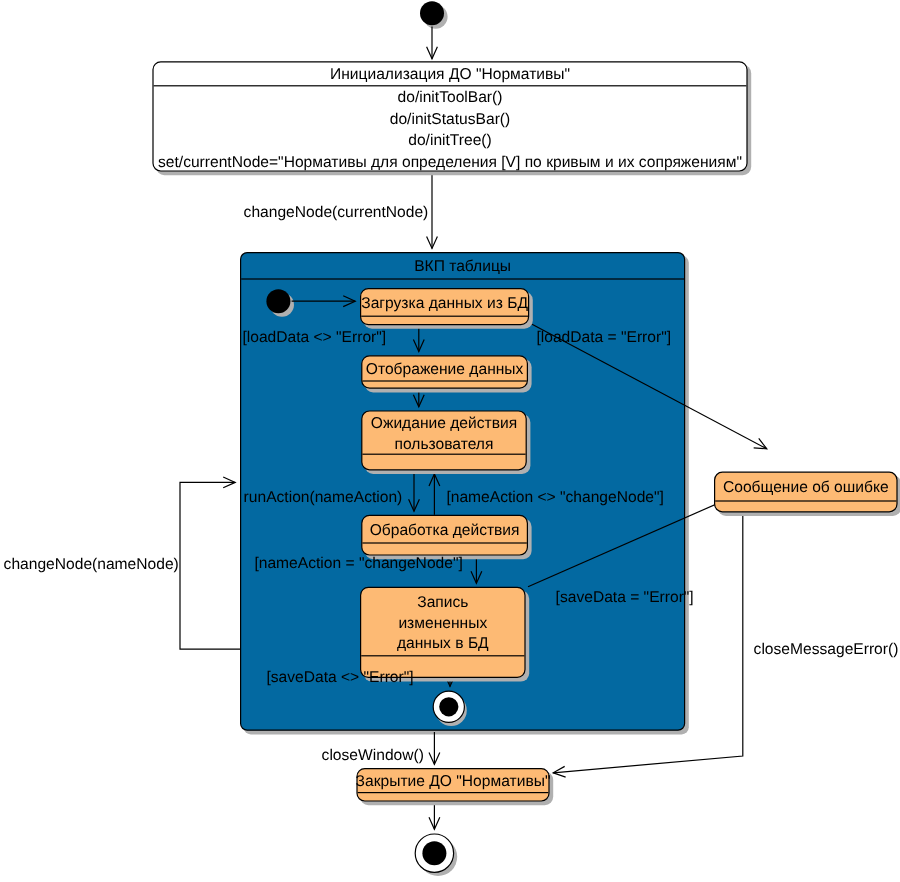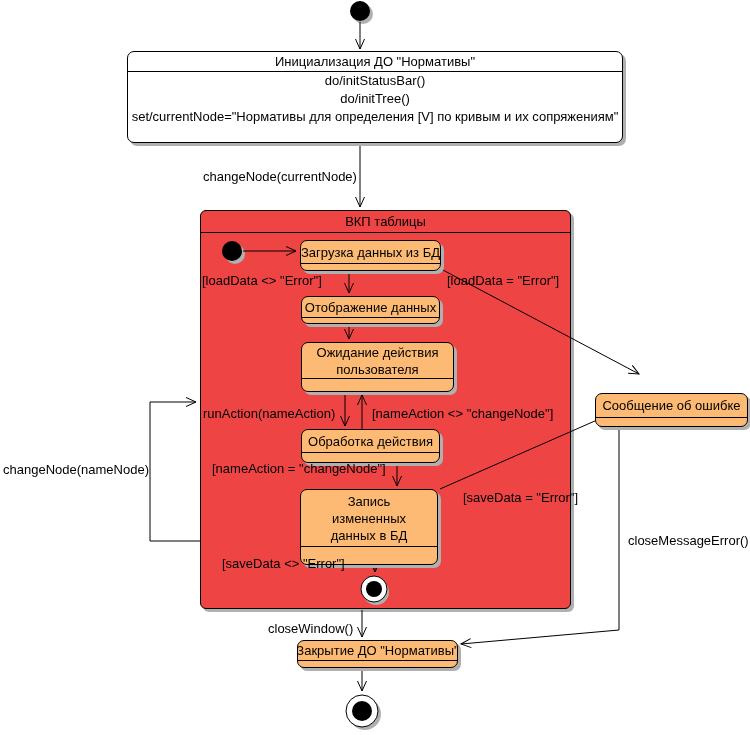--- a/index.html
+++ b/index.html
@@ -9,21 +9,21 @@
   }
   .state{
     position:absolute;box-sizing:border-box;background:#fdba74;border:1px solid #000;
     border-radius:7px;box-shadow:3px 3px 0 #b0b0b0;display:flex;flex-direction:column;
     text-align:center;z-index:3;
   }
   .state .name{flex:1;display:flex;align-items:center;justify-content:center;padding:0 3px;line-height:15px;}
   .state .tail{border-top:1px solid #000;}
   .nw{white-space:nowrap;}
   .composite{
-    position:absolute;box-sizing:border-box;background:#ef4444;border:1px solid #000;
+    position:absolute;box-sizing:border-box;background:#0369a1;border:1px solid #000;
     border-radius:6px;box-shadow:3px 3px 0 #b0b0b0;z-index:1;
   }
   .composite .title{border-bottom:1px solid #000;text-align:center;line-height:21px;height:21px;white-space:nowrap;}
   .initbox{
     position:absolute;box-sizing:border-box;background:#fff;border:1px solid #000;
     border-radius:7px;box-shadow:3px 3px 0 #b0b0b0;z-index:3;text-align:center;
   }
   .initbox .title{border-bottom:1px solid #000;line-height:19px;height:19px;white-space:nowrap;}
   .initbox .acts div{line-height:18px;white-space:nowrap;}
   .lbl{position:absolute;white-space:nowrap;z-index:4;}
@@ -84,37 +84,38 @@
     <line x1="362" y1="668" x2="362" y2="691" stroke="#000" marker-end="url(#arrow)"></line>
 
     <circle cx="365" cy="714" r="16" fill="#b0b0b0"></circle>
     <circle cx="362" cy="711" r="16" fill="#fff" stroke="#000"></circle>
     <circle cx="362" cy="711" r="10" fill="#000"></circle>
   </svg>
 
   <div class="initbox" style="left:127px;top:51px;width:496px;height:92px;">
     <div class="title">Инициализация ДО "Нормативы"</div>
     <div class="acts">
+      <div>do/initToolBar()</div>
       <div>do/initStatusBar()</div>
       <div>do/initTree()</div>
       <div>set/currentNode="Нормативы для определения [V] по кривым и их сопряжениям"</div>
     </div>
   </div>
 
   <div class="state" style="left:300px;top:240px;width:141px;height:31px;">
     <div class="name nw">Загрузка данных из БД</div>
     <div class="tail" style="height:6px;"></div>
   </div>
 
   <div class="state" style="left:301px;top:296px;width:139px;height:28px;">
     <div class="name nw">Отображение данных</div>
     <div class="tail" style="height:5px;"></div>
   </div>
 
-  <div class="state" style="left:301px;top:342px;width:153px;height:50px;">
+  <div class="state" style="left:301px;top:342px;width:138px;height:50px;">
     <div class="name" style="line-height:17px;">Ожидание действия пользователя</div>
     <div class="tail" style="height:12px;"></div>
   </div>
 
   <div class="state" style="left:301px;top:429px;width:139px;height:34px;">
     <div class="name nw">Обработка действия</div>
     <div class="tail" style="height:9px;"></div>
   </div>
 
   <div class="state" style="left:300px;top:489px;width:138px;height:76px;">

